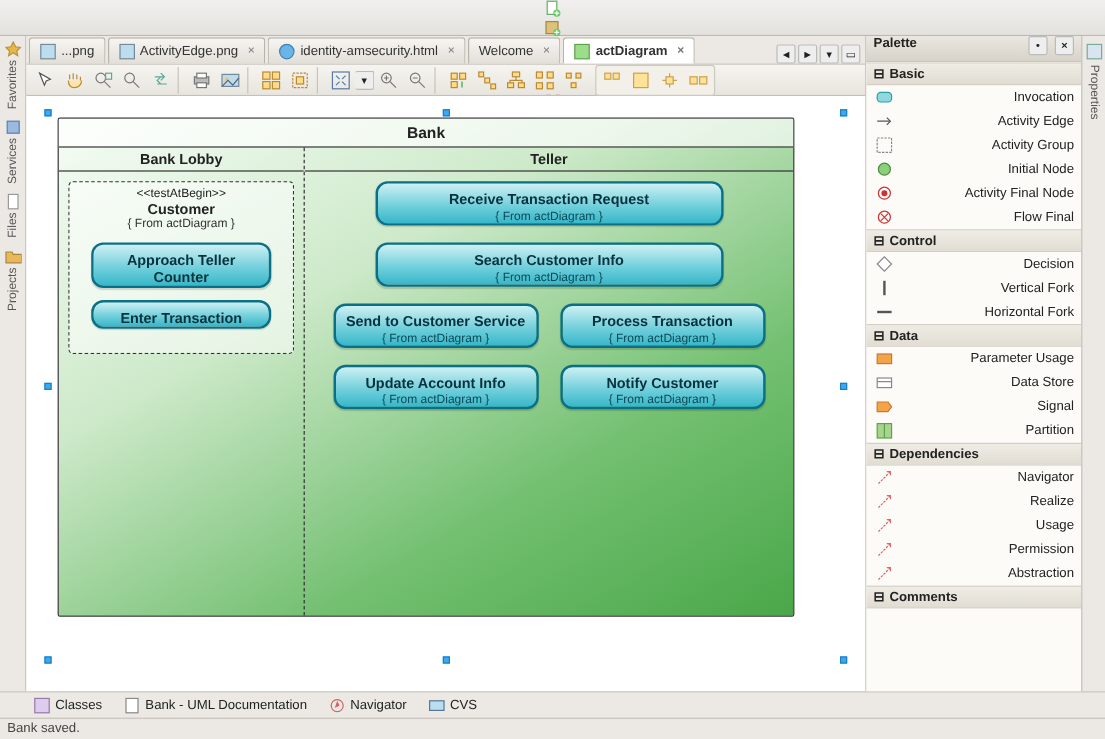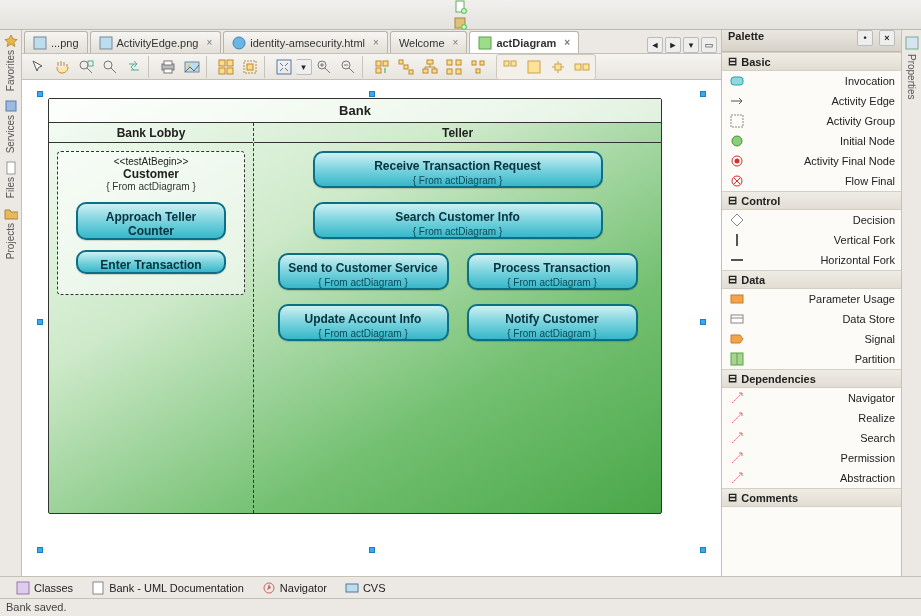--- a/index.html
+++ b/index.html
@@ -60,21 +60,21 @@
   .palette-head { height:22px; background:linear-gradient(#eae7e0,#d7d3c9); border-bottom:1px solid #bdb9b1; display:flex; padding:0 6px; font-weight:bold; gap:6px; }
   .palette-head .sp { flex:1; }
   .palette-body { flex:1; overflow:auto; background:#fdfbf8; }
   .pgroup-h { background:linear-gradient(#efece5,#e1ddd3); border-top:1px solid #d3cfc5; border-bottom:1px solid #d3cfc5; padding:2px 6px; font-weight:bold; display:flex; align-items:center; gap:4px; cursor:pointer; }
   .pitem { padding:3px 6px 3px 8px; display:flex; align-items:center; gap:6px; cursor:pointer;justify-content:space-between; }
   .pic { width:14px; height:14px; flex-shrink:0; }
 
   .right-tab { width:20px; background:#ece9e4; border-left:1px solid #c4c0b8; display:flex; flex-direction:column; align-items:center; padding-top:6px; gap:4px; }
   .right-tab .lbl { writing-mode: vertical-rl; font-size:10px; color:#555; }
 
-  .view-tabs { height:22px; background:#ece9e4; border-top:1px solid #c4c0b8; display:flex; align-items:center; padding-left:16px; gap:18px; }
+  .view-tabs { height:22px; background:#ece9e4; border-top:1px solid #c4c0b8; display:flex; align-items:center; padding-left:28px; gap:18px; }
   .view-tab { display:flex; align-items:center; gap:4px; font-size:11px; cursor:pointer; }
 
   .status-bar { height:18px; background:#ece9e4; border-top:1px solid #c4c0b8; padding:2px 6px; font-size:11px; color:#444; }
 </style>
 </head>
 <body>
 
 <div class="main-toolbar">
   <div class="tb-btn">
       <svg class="ic" viewBox="0 0 16 16">
@@ -578,21 +578,21 @@
             <path d="M2 12L12 2" stroke="#d66" stroke-dasharray="2 1"></path>
             <path d="M9 2h3v3" fill="none" stroke="#d66"></path>
           </svg>
           <span>Realize</span>
         </div>
       <div class="pitem">
           <svg class="pic" viewBox="0 0 14 14">
             <path d="M2 12L12 2" stroke="#d66" stroke-dasharray="2 1"></path>
             <path d="M9 2h3v3" fill="none" stroke="#d66"></path>
           </svg>
-          <span>Search</span>
+          <span>Usage</span>
         </div>
       <div class="pitem">
           <svg class="pic" viewBox="0 0 14 14">
             <path d="M2 12L12 2" stroke="#d66" stroke-dasharray="2 1"></path>
             <path d="M9 2h3v3" fill="none" stroke="#d66"></path>
           </svg>
           <span>Permission</span>
         </div>
       <div class="pitem">
           <svg class="pic" viewBox="0 0 14 14">

